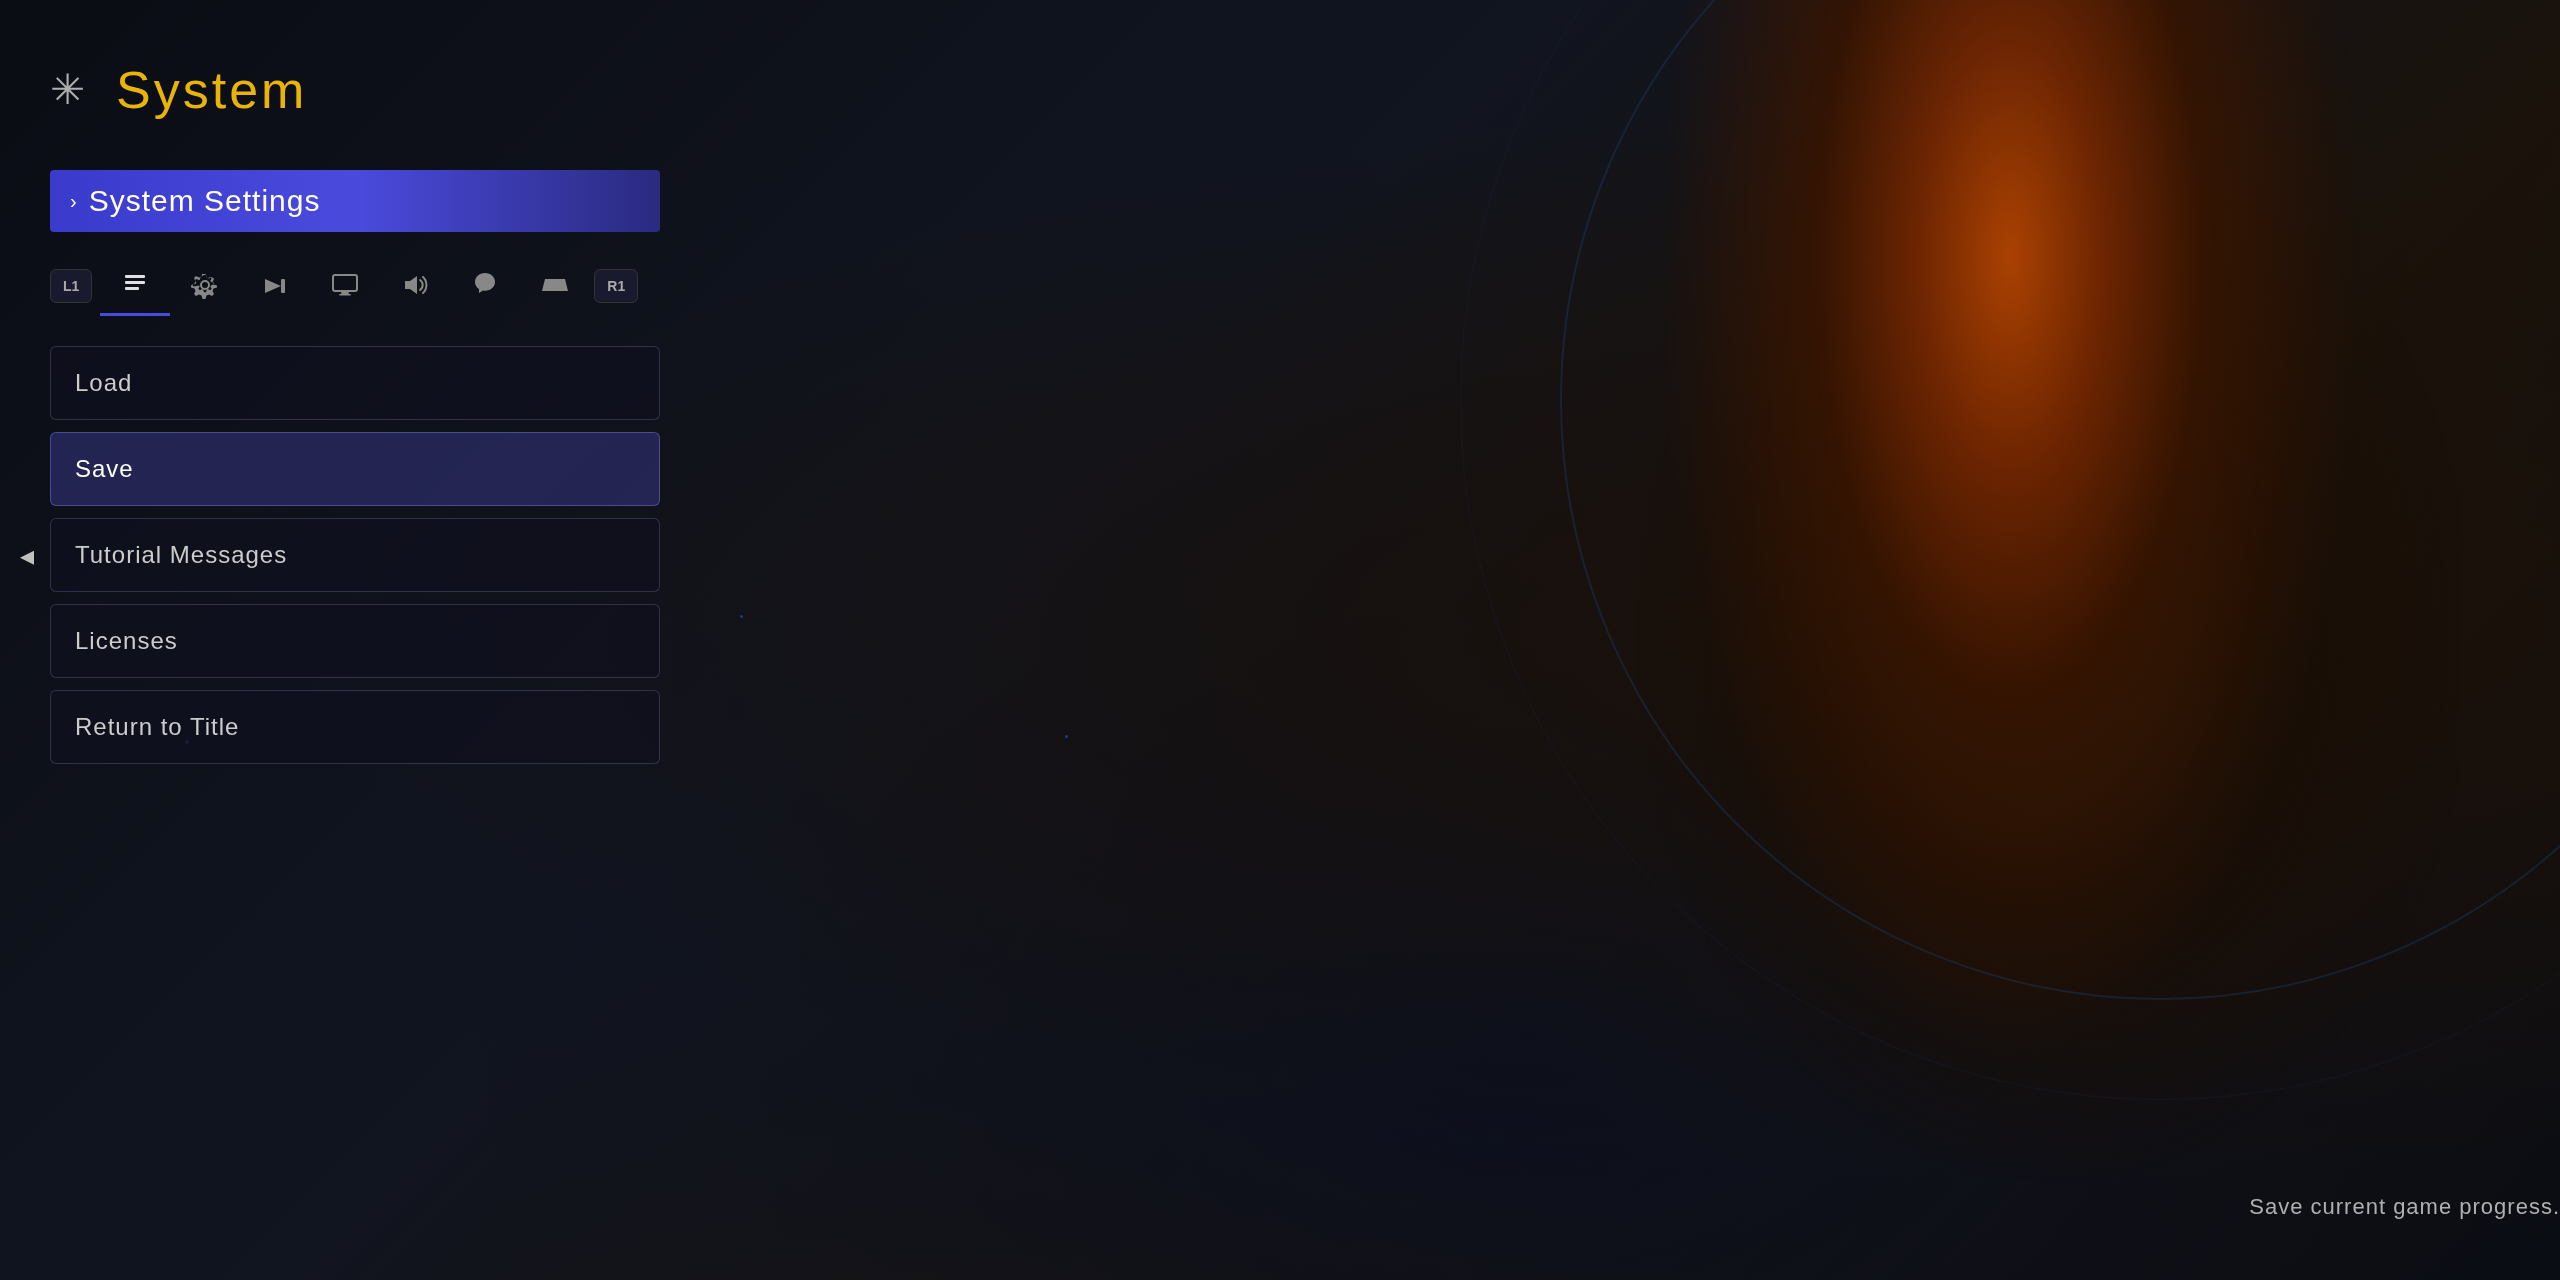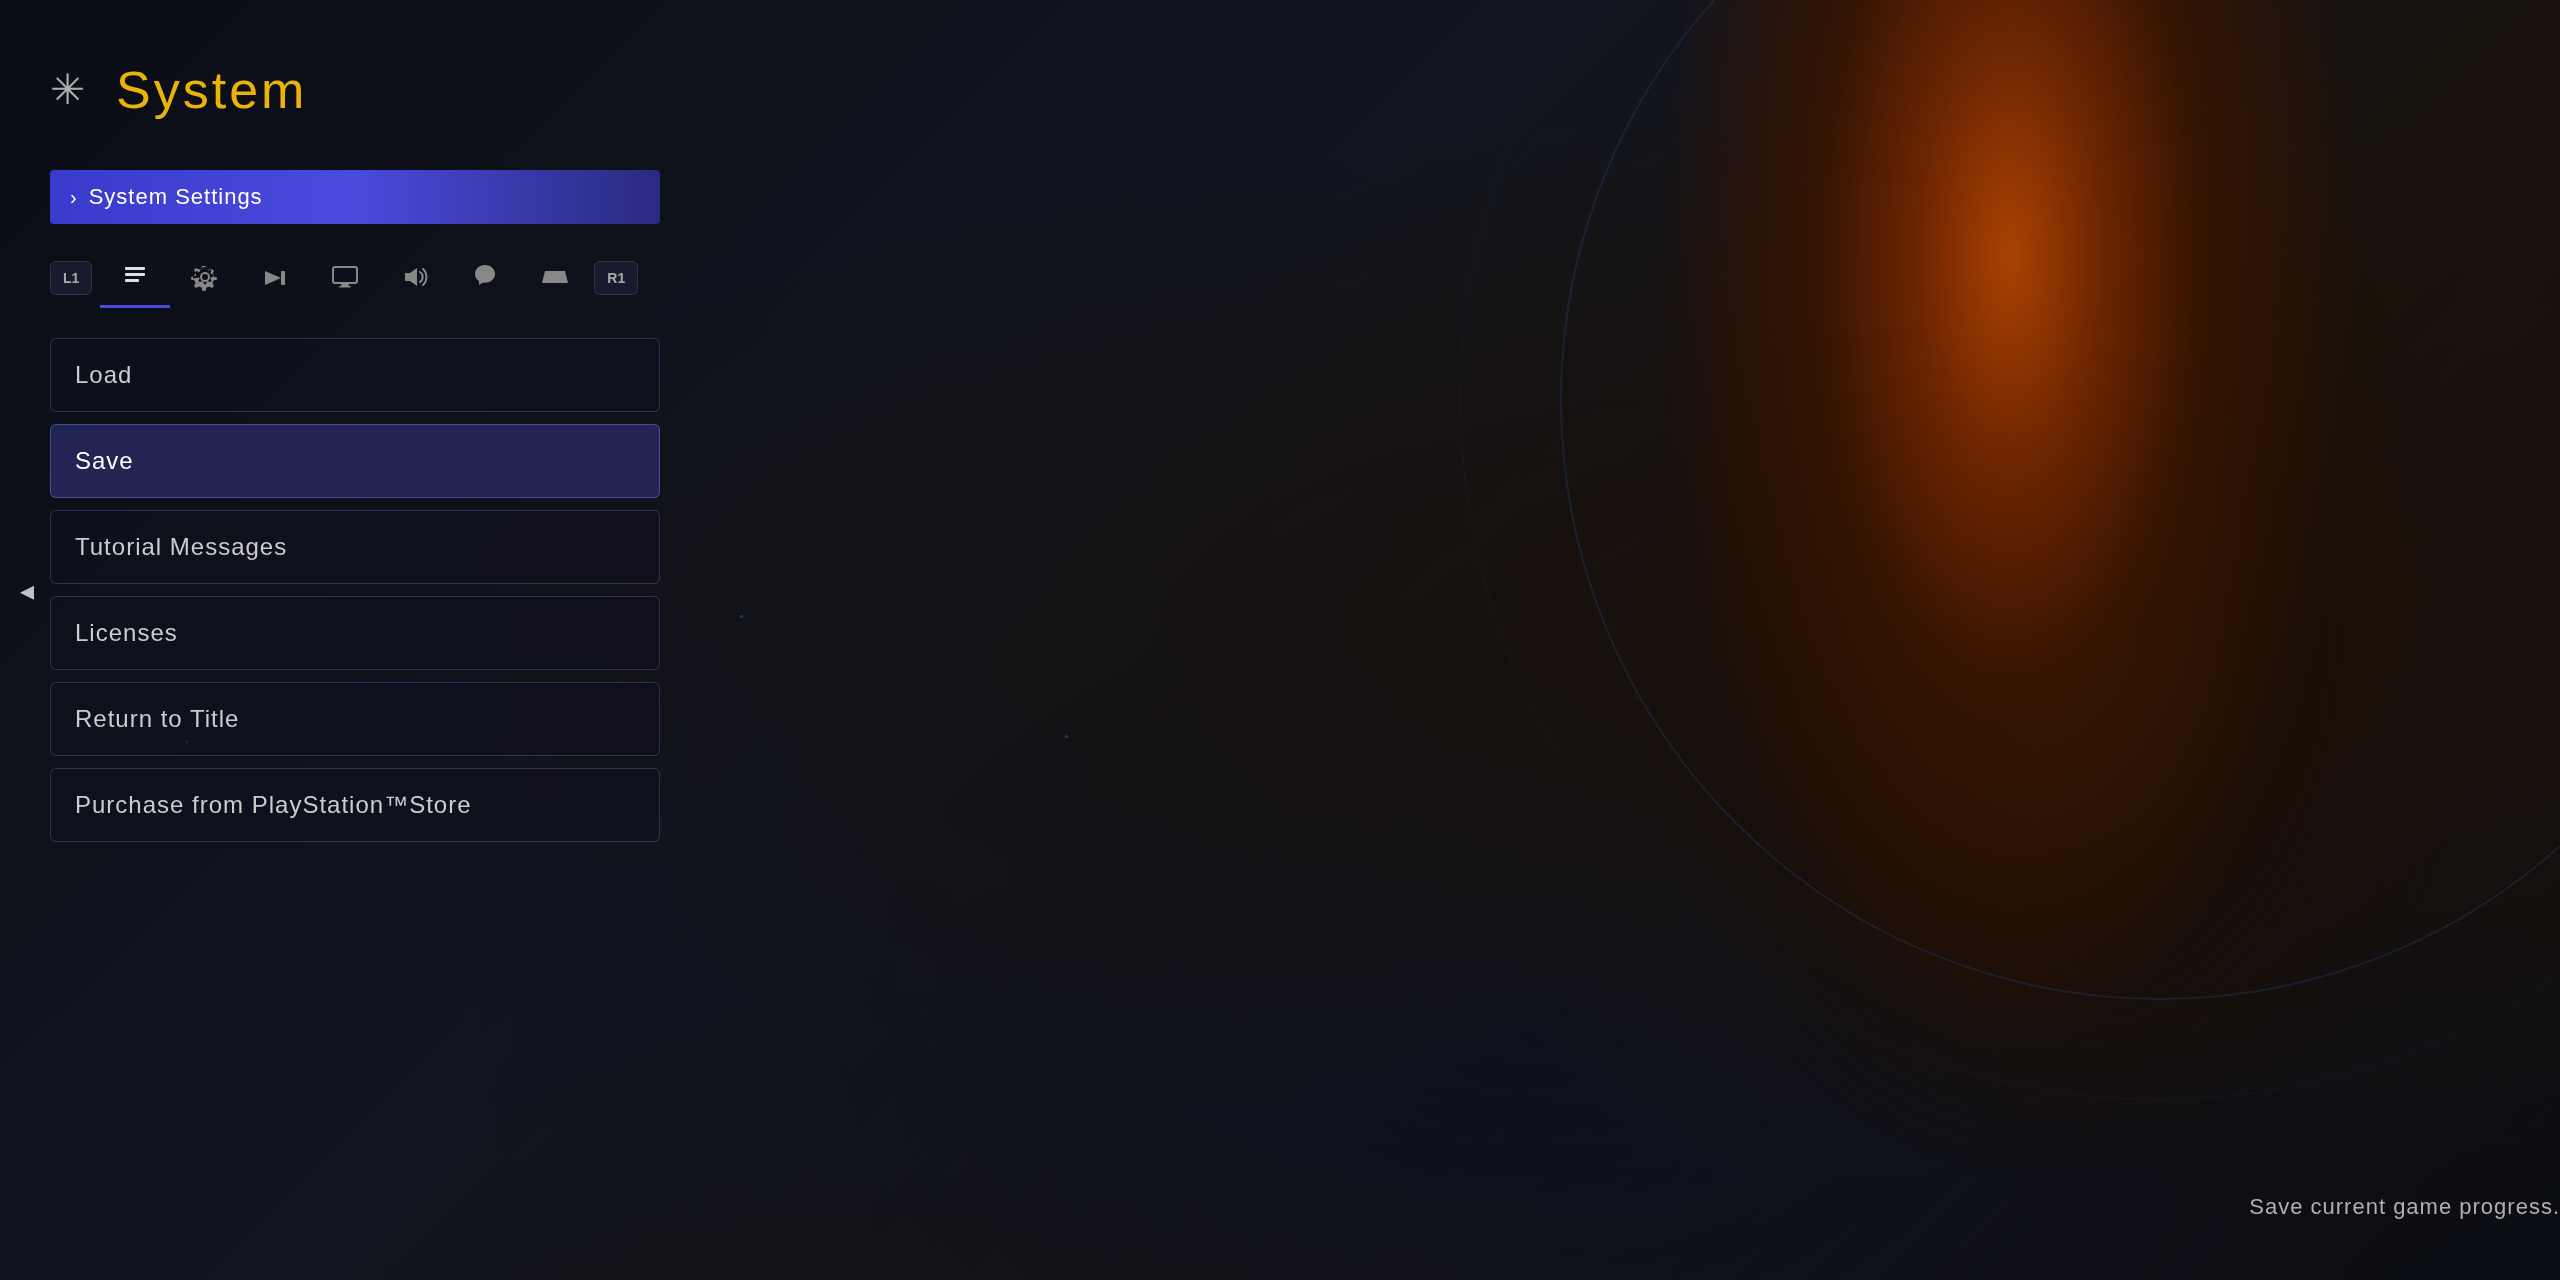--- a/index.html
+++ b/index.html
@@ -126,21 +126,21 @@
       width: 610px;
     }
 
     .settings-bar-chevron {
       color: #fff;
       font-size: 20px;
     }
 
     .settings-bar-label {
       color: #fff;
-      font-size: 22px;
+      font-size: 30px;
       font-weight: 400;
       letter-spacing: 1px;
     }
 
     
     .tab-row {
       display: flex;
       align-items: center;
       gap: 0;
       margin-bottom: 30px;
@@ -354,23 +354,20 @@
     </button>
 
     <button class="menu-item">
       <span>Licenses</span>
     </button>
 
     <button class="menu-item">
       <span>Return to Title</span>
     </button>
 
-    <button class="menu-item">
-      <span>Purchase from PlayStation™Store</span>
-    </button>
 
   </div>
 
 </div>
 
 <div class="bottom-hint">
   <span>Save current game progress.</span>
 </div>
 
 </body></html>

